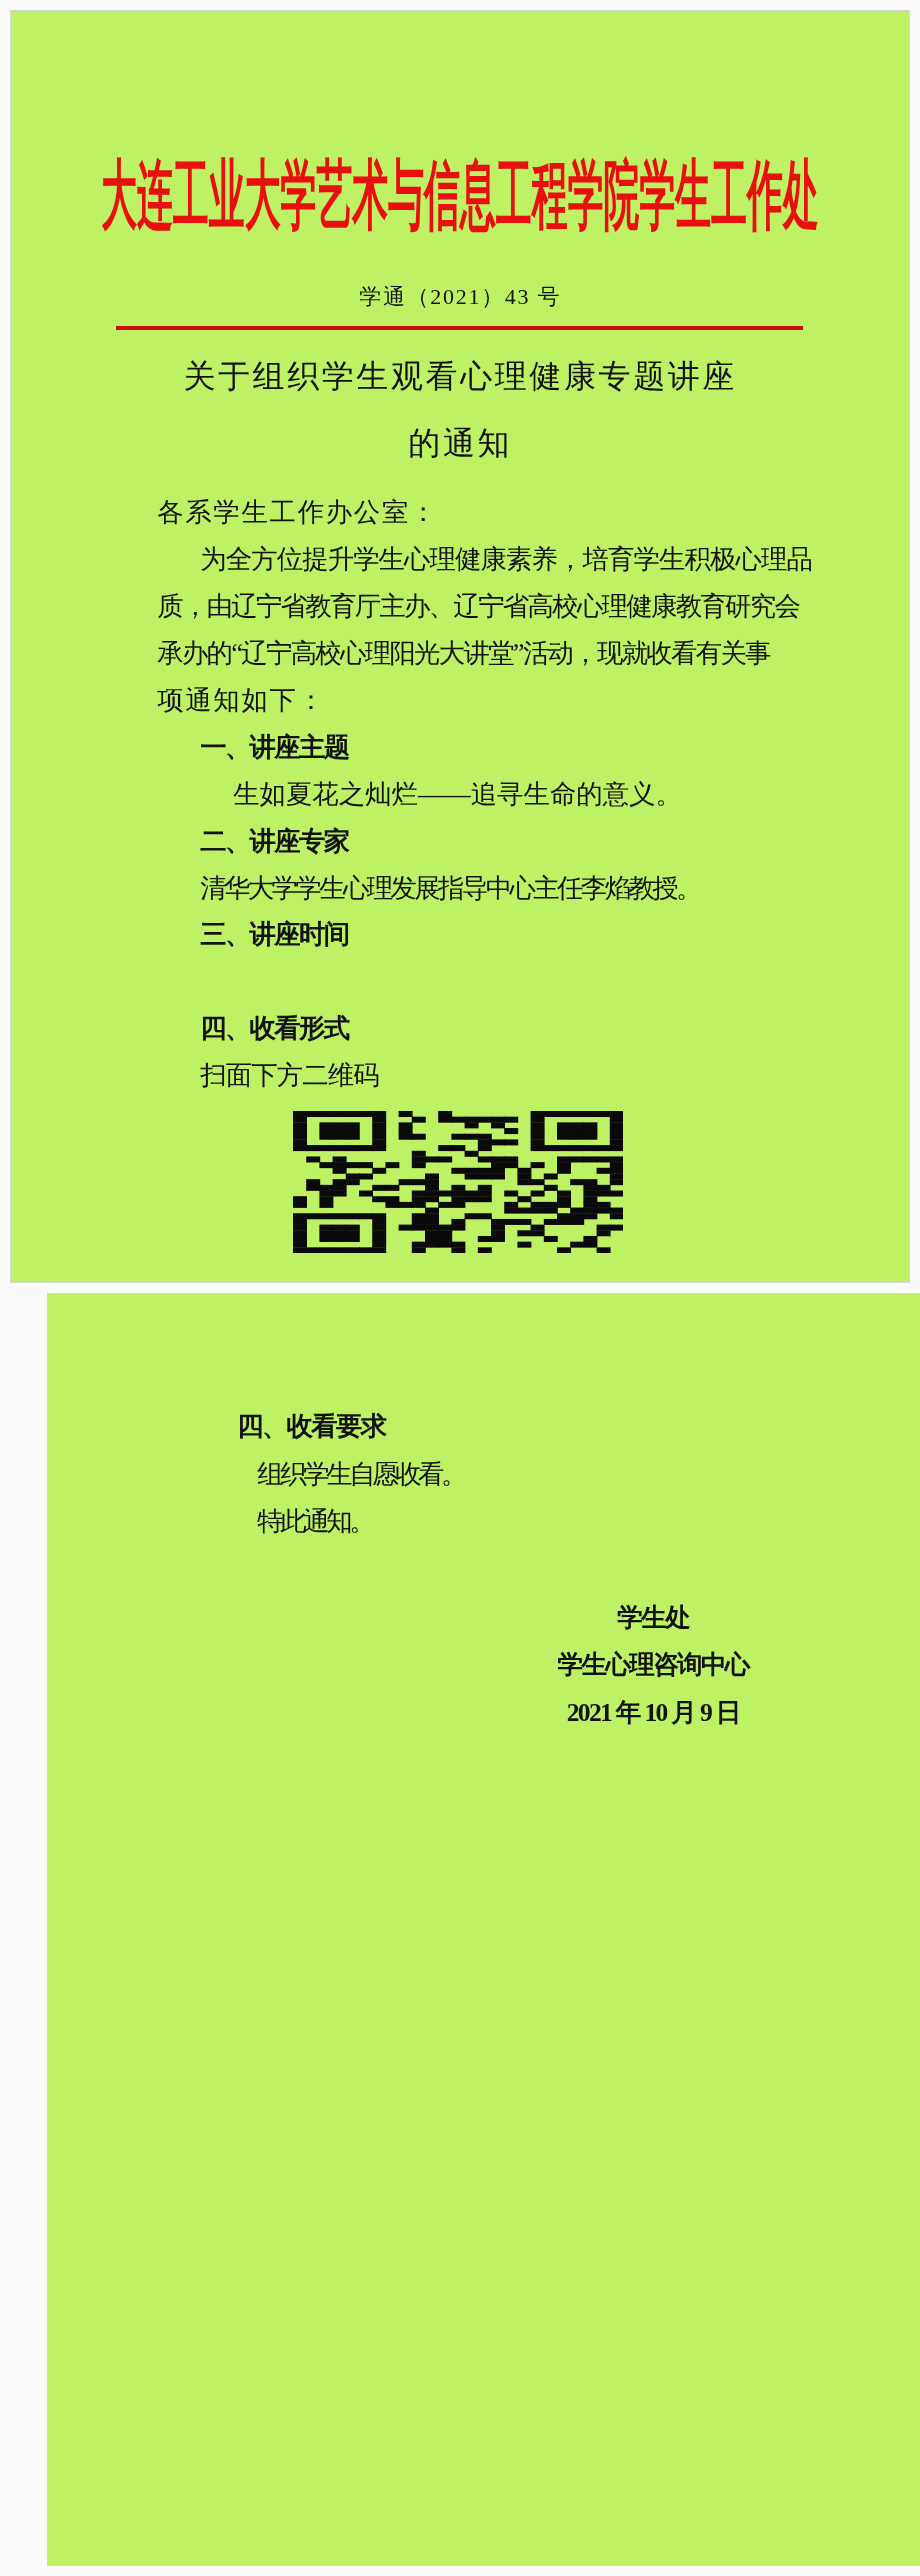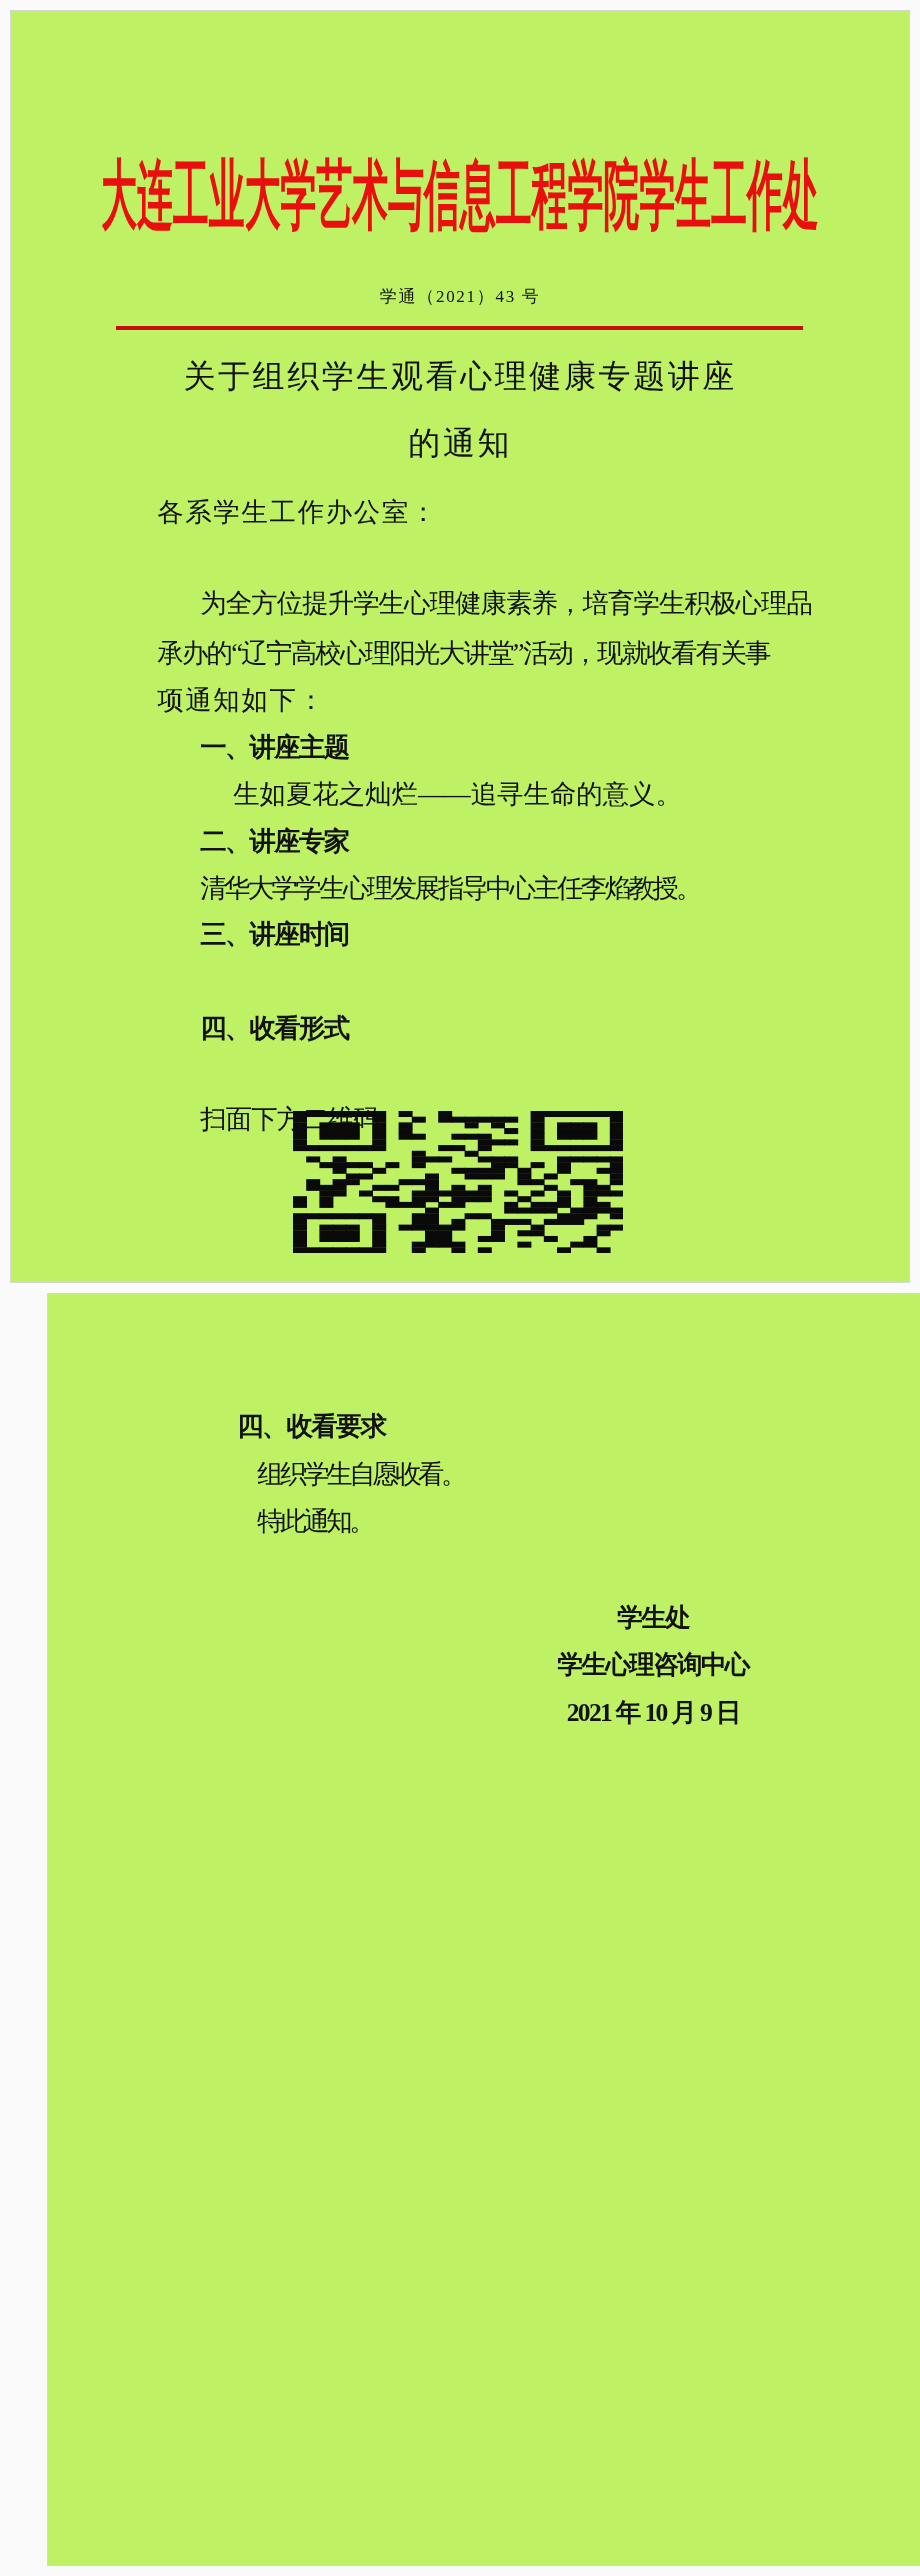--- a/index.html
+++ b/index.html
@@ -25,21 +25,21 @@
   .red-title{
     position:absolute;top:124px;left:0;width:100%;height:119px;
     display:flex;align-items:center;justify-content:center;
     font-size:39px;font-weight:bold;color:var(--accent-red);
     transform:scale(0.92,1.95);transform-origin:center;
     white-space:nowrap;letter-spacing:0px;
     font-family:"Liberation Serif","DejaVu Serif",serif;
   }
   .issue{
     position:absolute;top:267px;left:0;width:100%;
-    text-align:center;font-size:17px;letter-spacing:1.7px;line-height:38px;
+    text-align:center;font-size:22px;letter-spacing:1.7px;line-height:38px;
   }
   .red-rule{
     position:absolute;top:315px;left:105px;width:687px;height:4.3px;
     background:var(--rule-red);
   }
   .doc-title{
     position:absolute;left:0;width:100%;text-align:center;
     font-weight:normal;font-size:32px;letter-spacing:2.6px;line-height:38px;
     white-space:nowrap;
   }
@@ -52,21 +52,21 @@
   }
   .flush{left:139px;margin-left:7px;}
   .indent{left:189px;}
   .indent2{left:209px;}
   .heading{
     font-family:"Liberation Sans","DejaVu Sans",sans-serif;
     font-weight:bold;letter-spacing:-1.7px;
   }
   .ls-p2{letter-spacing:1.7px;}
   .ls-0{letter-spacing:0px;margin-left:33px;}
-  .ls-n1{letter-spacing:-0.9px;margin-top:44px;}
+  .ls-n1{letter-spacing:-0.9px;}
   .ls-n2{letter-spacing:-1.7px;}
   .ls-n3{letter-spacing:-2.6px;}
   .ls-n4{letter-spacing:-3.4px;}
 
   .qr{
     position:absolute;left:282px;top:1100px;width:330px;height:142px;
   }
   .qr svg{display:block;width:100%;height:100%;}
 
   .sig{
@@ -87,20 +87,21 @@
     <div class="issue">学通（2021）43 号</div>
 
     <div class="red-rule"></div>
 
     <div class="doc-title t1">关于组织学生观看心理健康专题讲座</div>
     <div class="doc-title t2">的通知</div>
 
     <div class="line flush ls-p2" style="top:482px">各系学生工作办公室：</div>
 
     <div class="line indent ls-n1" style="top:529px">为全方位提升学生心理健康素养，培育学生积极心理品</div>
+    <div class="line flush ls-n2" style="top:576px">质，由辽宁省教育厅主办、辽宁省高校心理健康教育研究会</div>
     <div class="line flush ls-n2" style="top:623px">承办的“辽宁高校心理阳光大讲堂”活动，现就收看有关事</div>
     <div class="line flush ls-p2" style="top:670px">项通知如下：</div>
 
     <div class="line indent heading" style="top:717px">一、讲座主题</div>
     <div class="line indent ls-0" style="top:764px">生如夏花之灿烂——追寻生命的意义。</div>
 
     <div class="line indent heading" style="top:811px">二、讲座专家</div>
     <div class="line indent ls-n3" style="top:858px">清华大学学生心理发展指导中心主任李焰教授。</div>
 
     <div class="line indent heading" style="top:904px">三、讲座时间</div>

